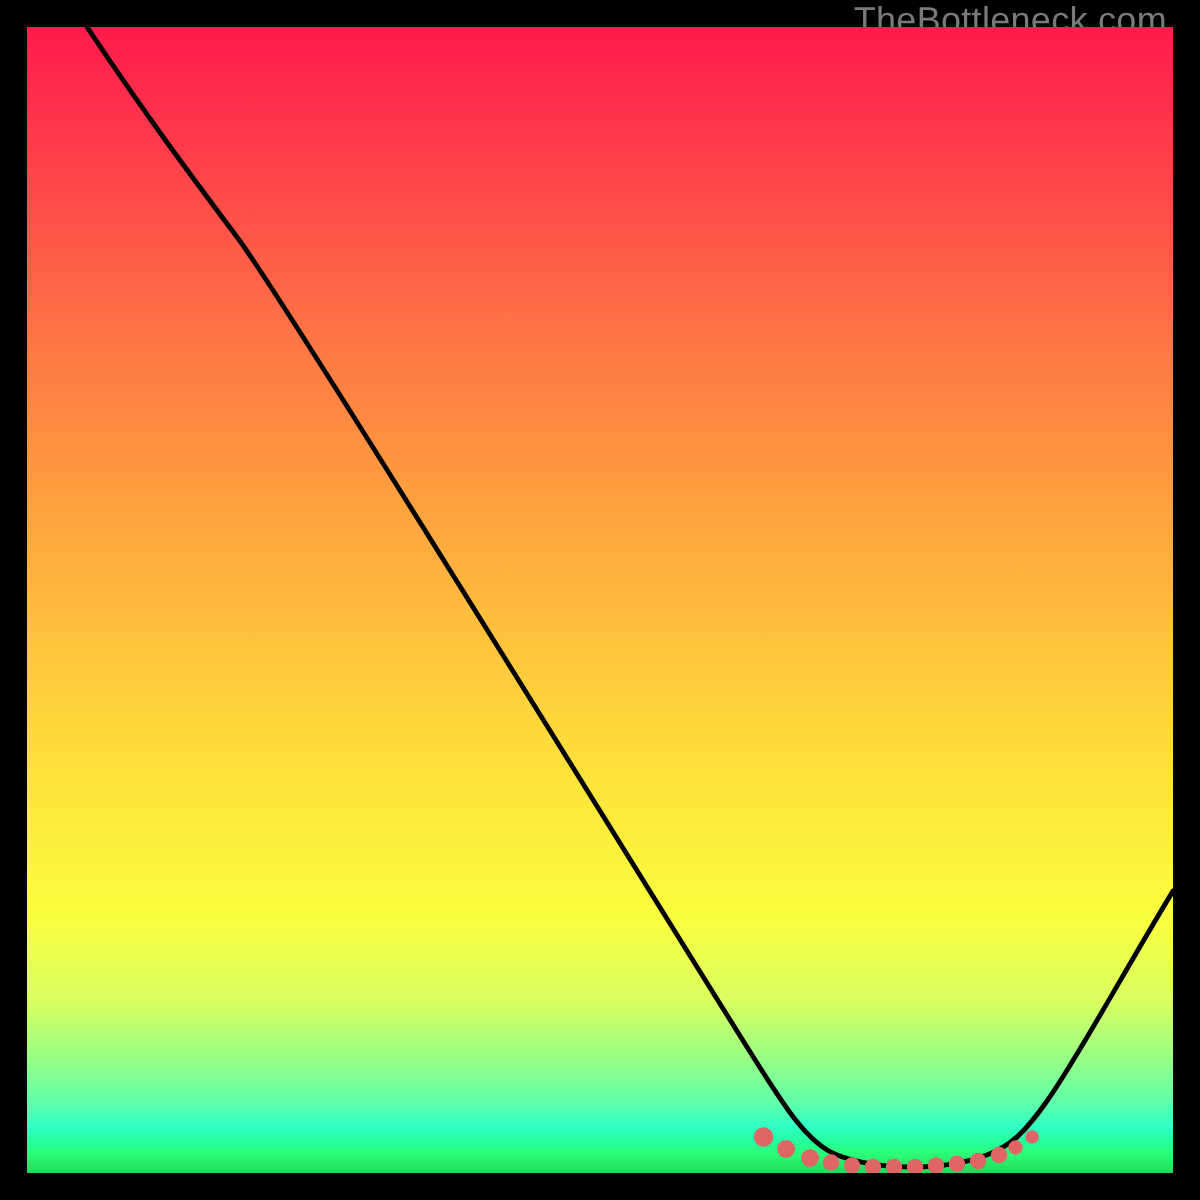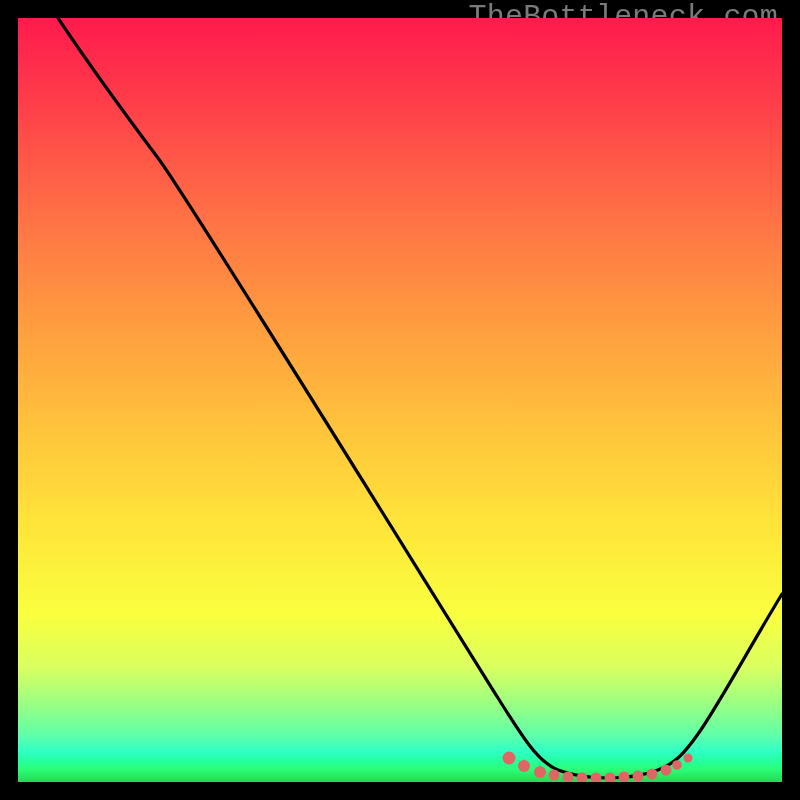--- a/index.html
+++ b/index.html
@@ -42,25 +42,24 @@
     top: 0;
     width: 764px;
     height: 764px;
     pointer-events: none;
   }
   .watermark {
     position: absolute;
     top: 0;
     right: 22px;
     color: #7a7a7a;
-    font-size: 30px;
+    font-size: 24px;
     font-weight: 500;
     letter-spacing: 0.2px;
     user-select: none;
-    font-family: Liberation Mono, monospace;
   }
 </style>
 </head>
 <body>
 
 <div class="watermark">TheBottleneck.com</div>
 
 <div class="frame">
   <svg class="curve" viewBox="0 0 764 764">
     <path d="M 40 0

